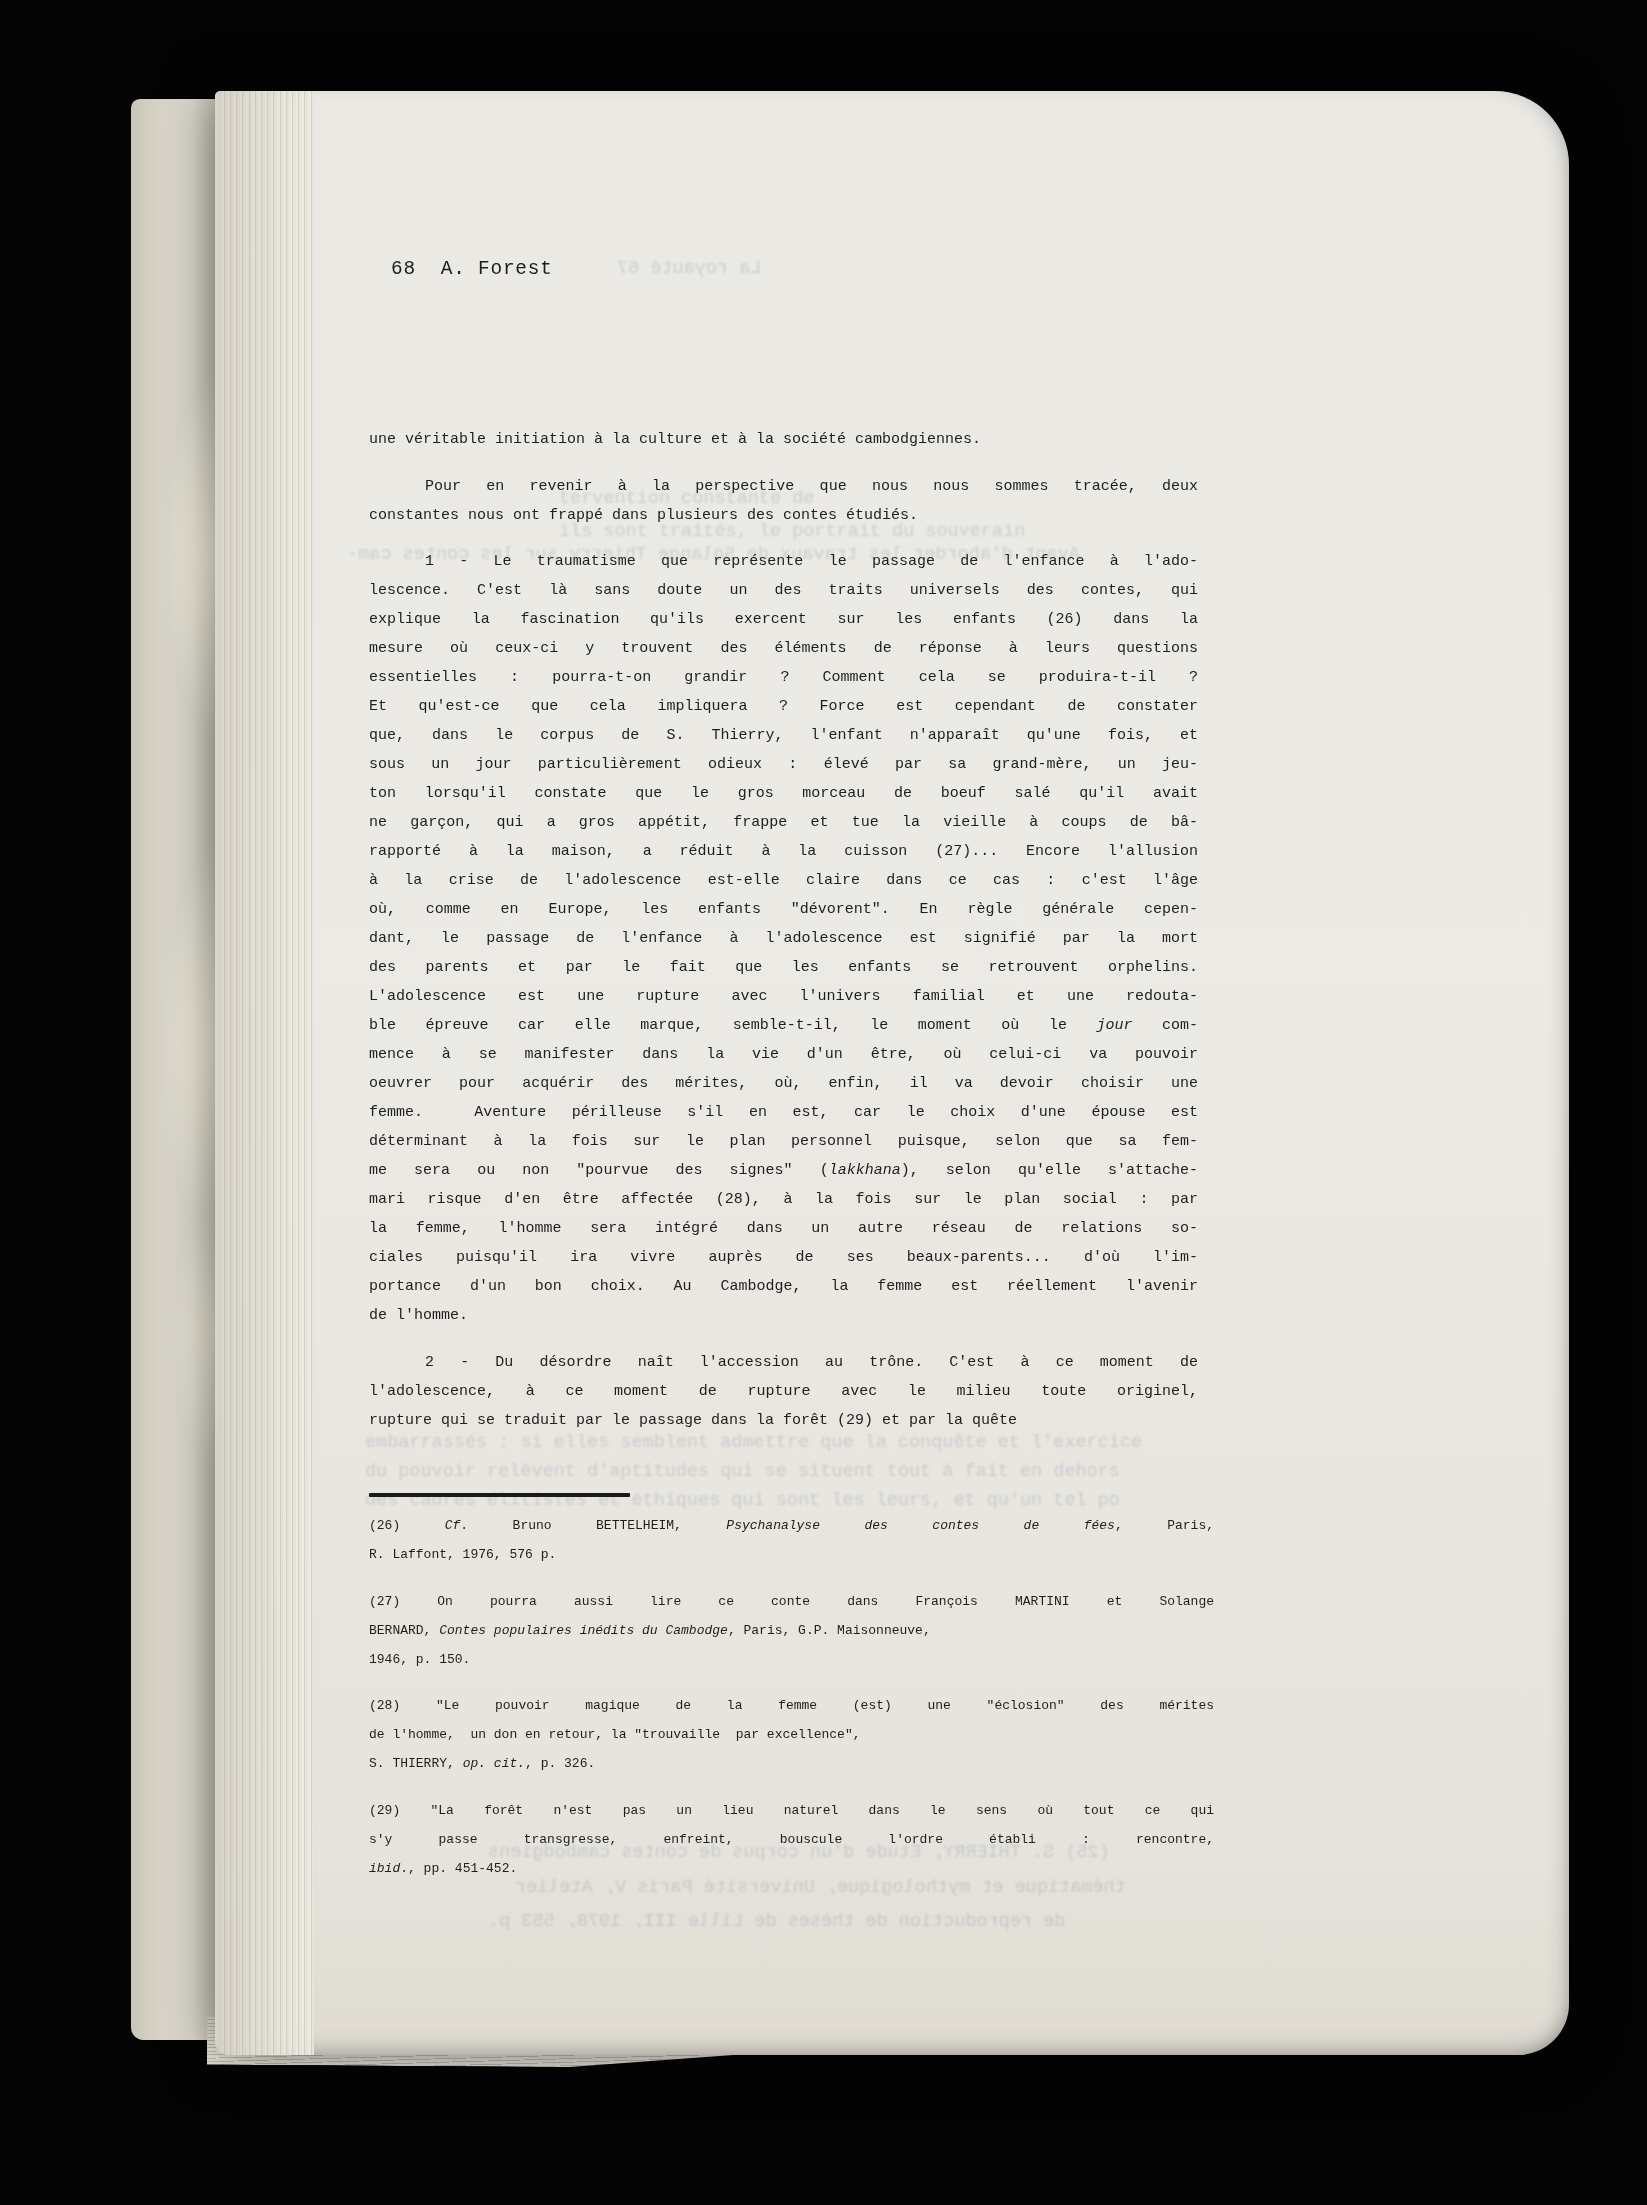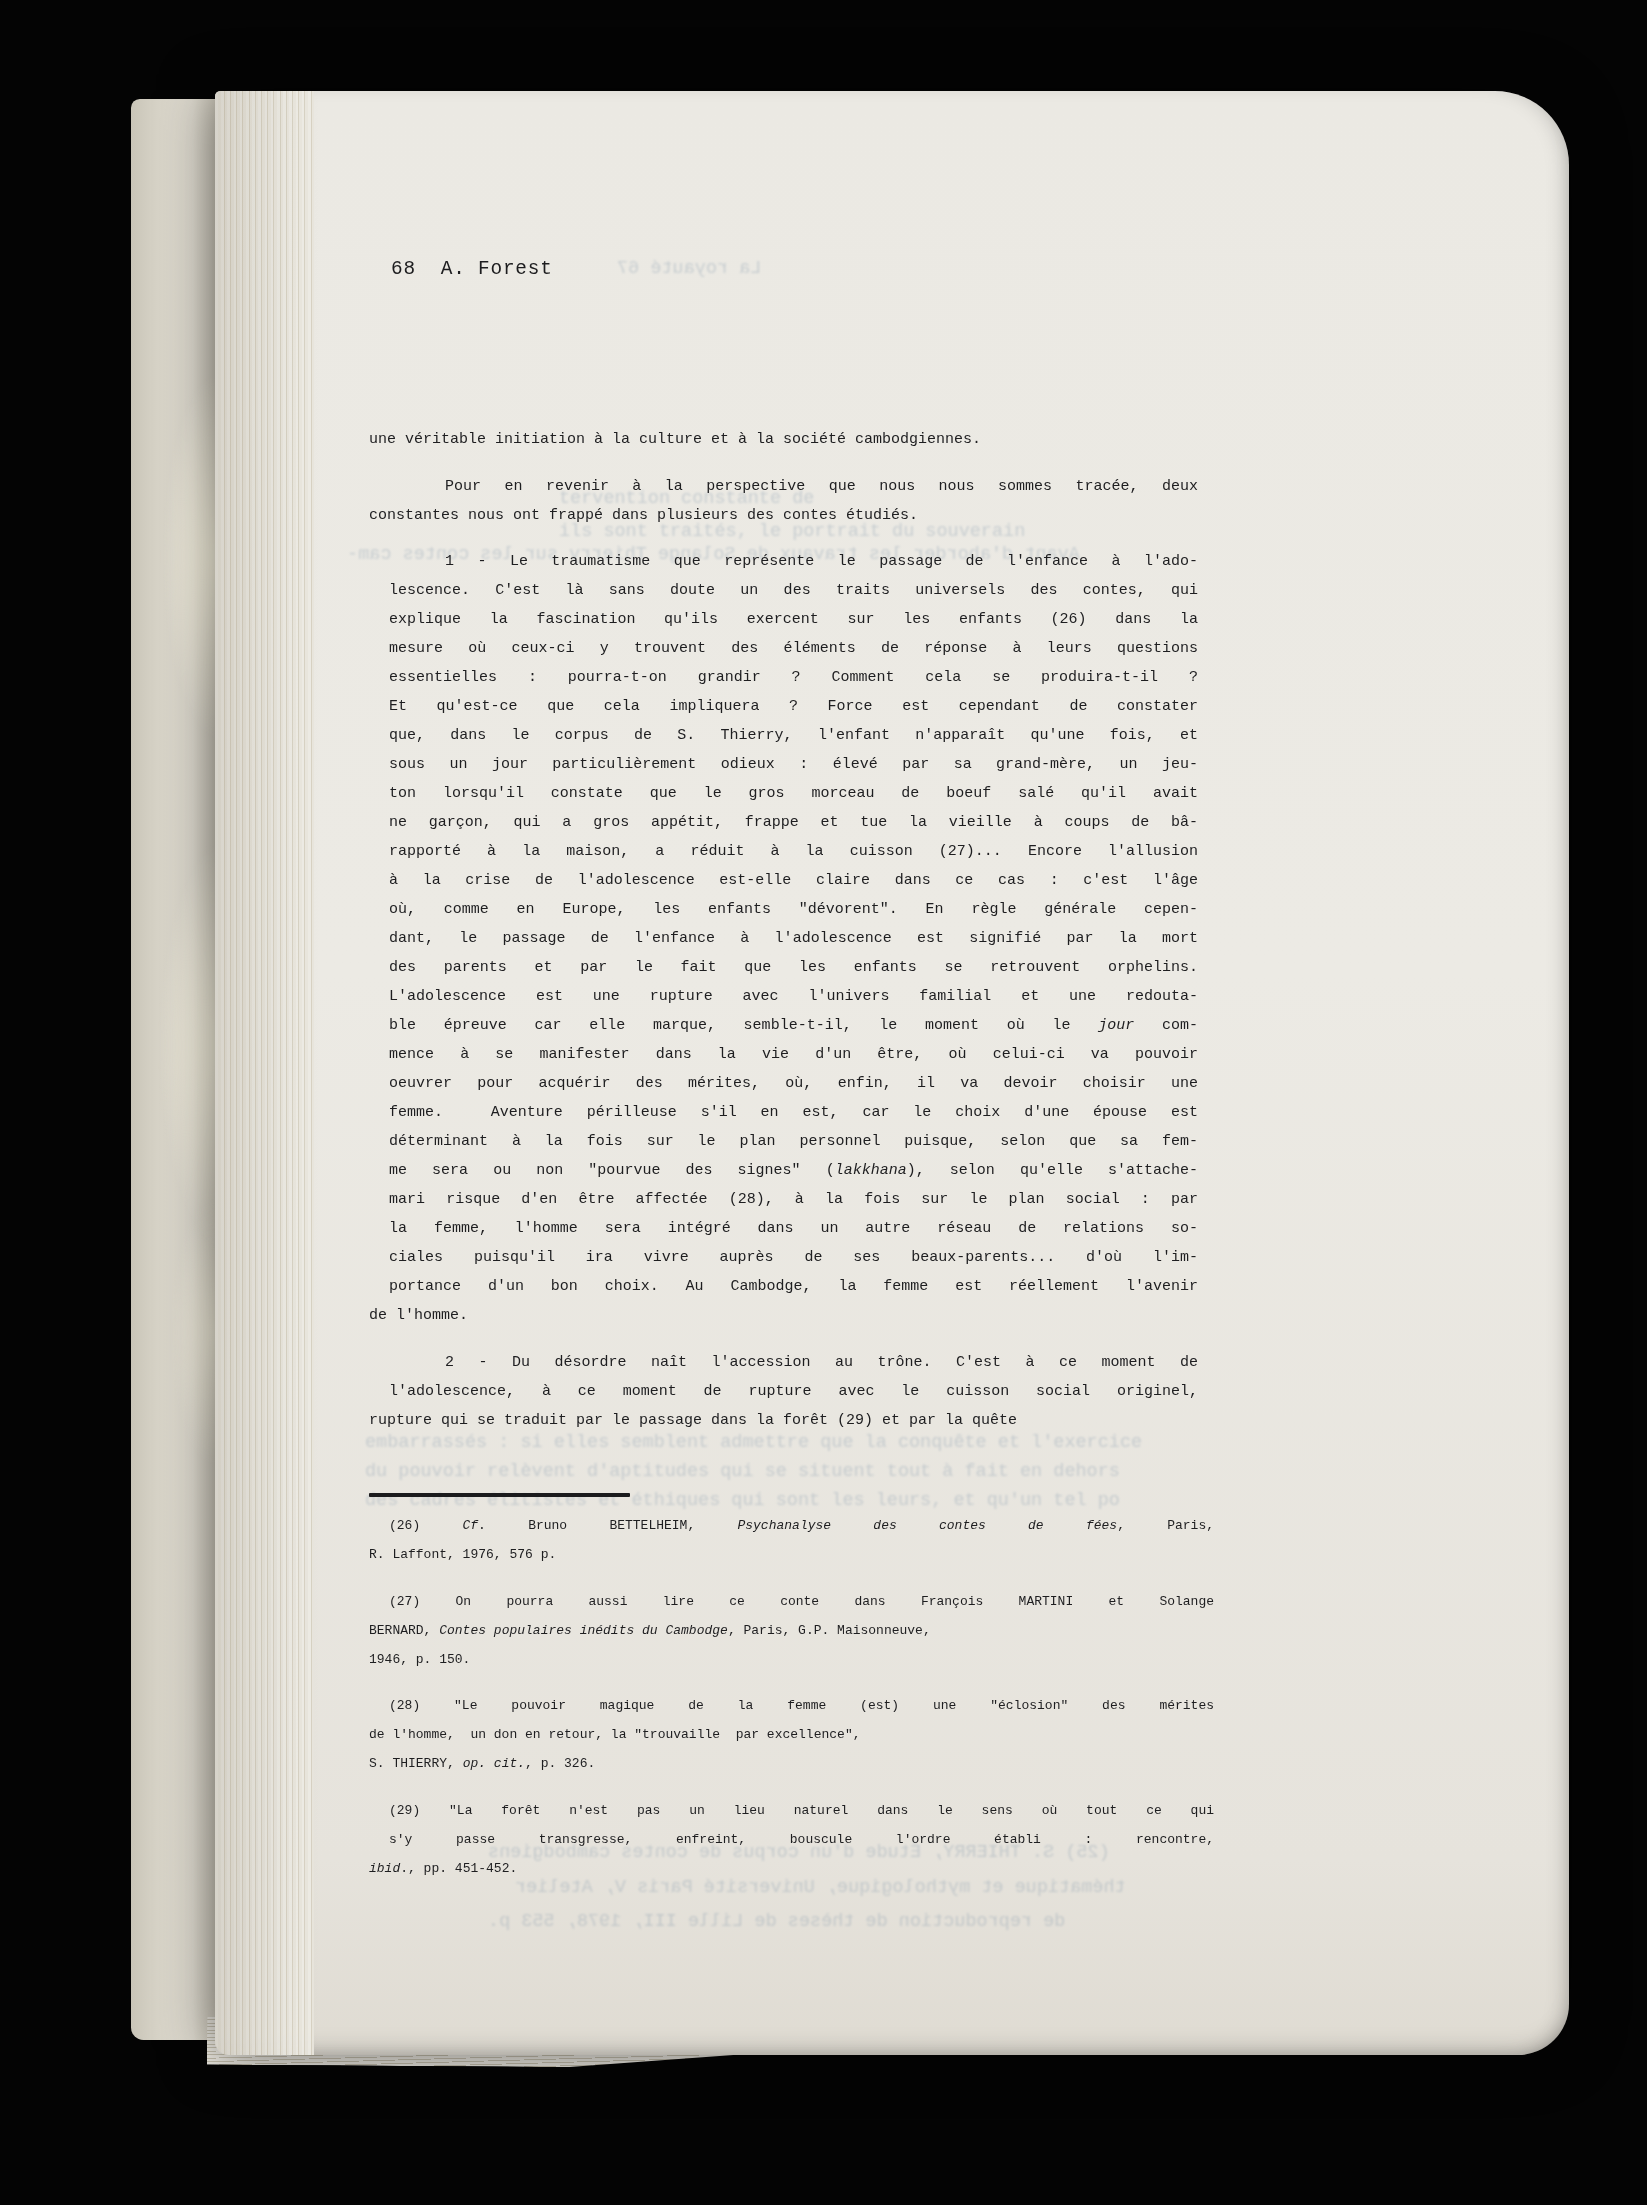--- a/index.html
+++ b/index.html
@@ -57,21 +57,21 @@
     font-size:19.4px;letter-spacing:0.8px;color:#1d1d1f;
     white-space:pre;
   }
   .text-block{
     position:absolute;left:154px;top:334px;width:829px;
     font-size:15px;line-height:29px;color:#1e1e20;
   }
   .para{margin:0 0 0 0;}
   .para + .para{margin-top:17.6px;}
   .tline{min-height:29px;}
-  .tline.just{text-align:justify;text-align-last:justify;margin-left:20px;}
+  .tline.just{text-align:justify;text-align-last:justify;}
   .it{font-style:italic;}
   .fn-rule{
     position:absolute;left:154px;top:1402px;width:261px;height:3.5px;
     background:#1b1b1d;border-radius:0.9px;
   }
   .footnotes{
     position:absolute;left:154px;top:1420px;width:845px;
     font-size:13px;line-height:29px;color:#1e1e20;
   }
   .ghost-layer{position:absolute;inset:0;pointer-events:none;}
@@ -142,21 +142,21 @@
         <div class="tline just"><span>déterminant à la fois sur le plan personnel puisque, selon que sa fem-</span></div>
         <div class="tline just"><span>me sera ou non "pourvue des signes" (</span><span class="it">lakkhana</span><span>), selon qu'elle s'attache-</span></div>
         <div class="tline just"><span>mari risque d'en être affectée (28), à la fois sur le plan social : par</span></div>
         <div class="tline just"><span>la femme, l'homme sera intégré dans un autre réseau de relations so-</span></div>
         <div class="tline just"><span>ciales puisqu'il ira vivre auprès de ses beaux-parents... d'où l'im-</span></div>
         <div class="tline just"><span>portance d'un bon choix. Au Cambodge, la femme est réellement l'avenir</span></div>
         <div class="tline"><span>de l'homme.</span></div>
       </div>
       <div class="para">
         <div class="tline just" style="text-indent: 56px;"><span>2 - Du désordre naît l'accession au trône. C'est à ce moment de</span></div>
-        <div class="tline just"><span>l'adolescence, à ce moment de rupture avec le cuisson social originel,</span></div>
+        <div class="tline just"><span>l'adolescence, à ce moment de rupture avec le milieu toute originel,</span></div>
         <div class="tline"><span>rupture qui se traduit par le passage dans la forêt (29) et par la quête</span></div>
       </div>
     </div>
 
   <div class="fn-rule"></div>
 
   <div class="footnotes">
       <div class="para">
         <div class="tline just"><span>(26) </span><span class="it">Cf</span><span>. Bruno BETTELHEIM, </span><span class="it">Psychanalyse des contes de fées</span><span>, Paris,</span></div>
         <div class="tline"><span>R. Laffont, 1976, 576 p.</span></div>

